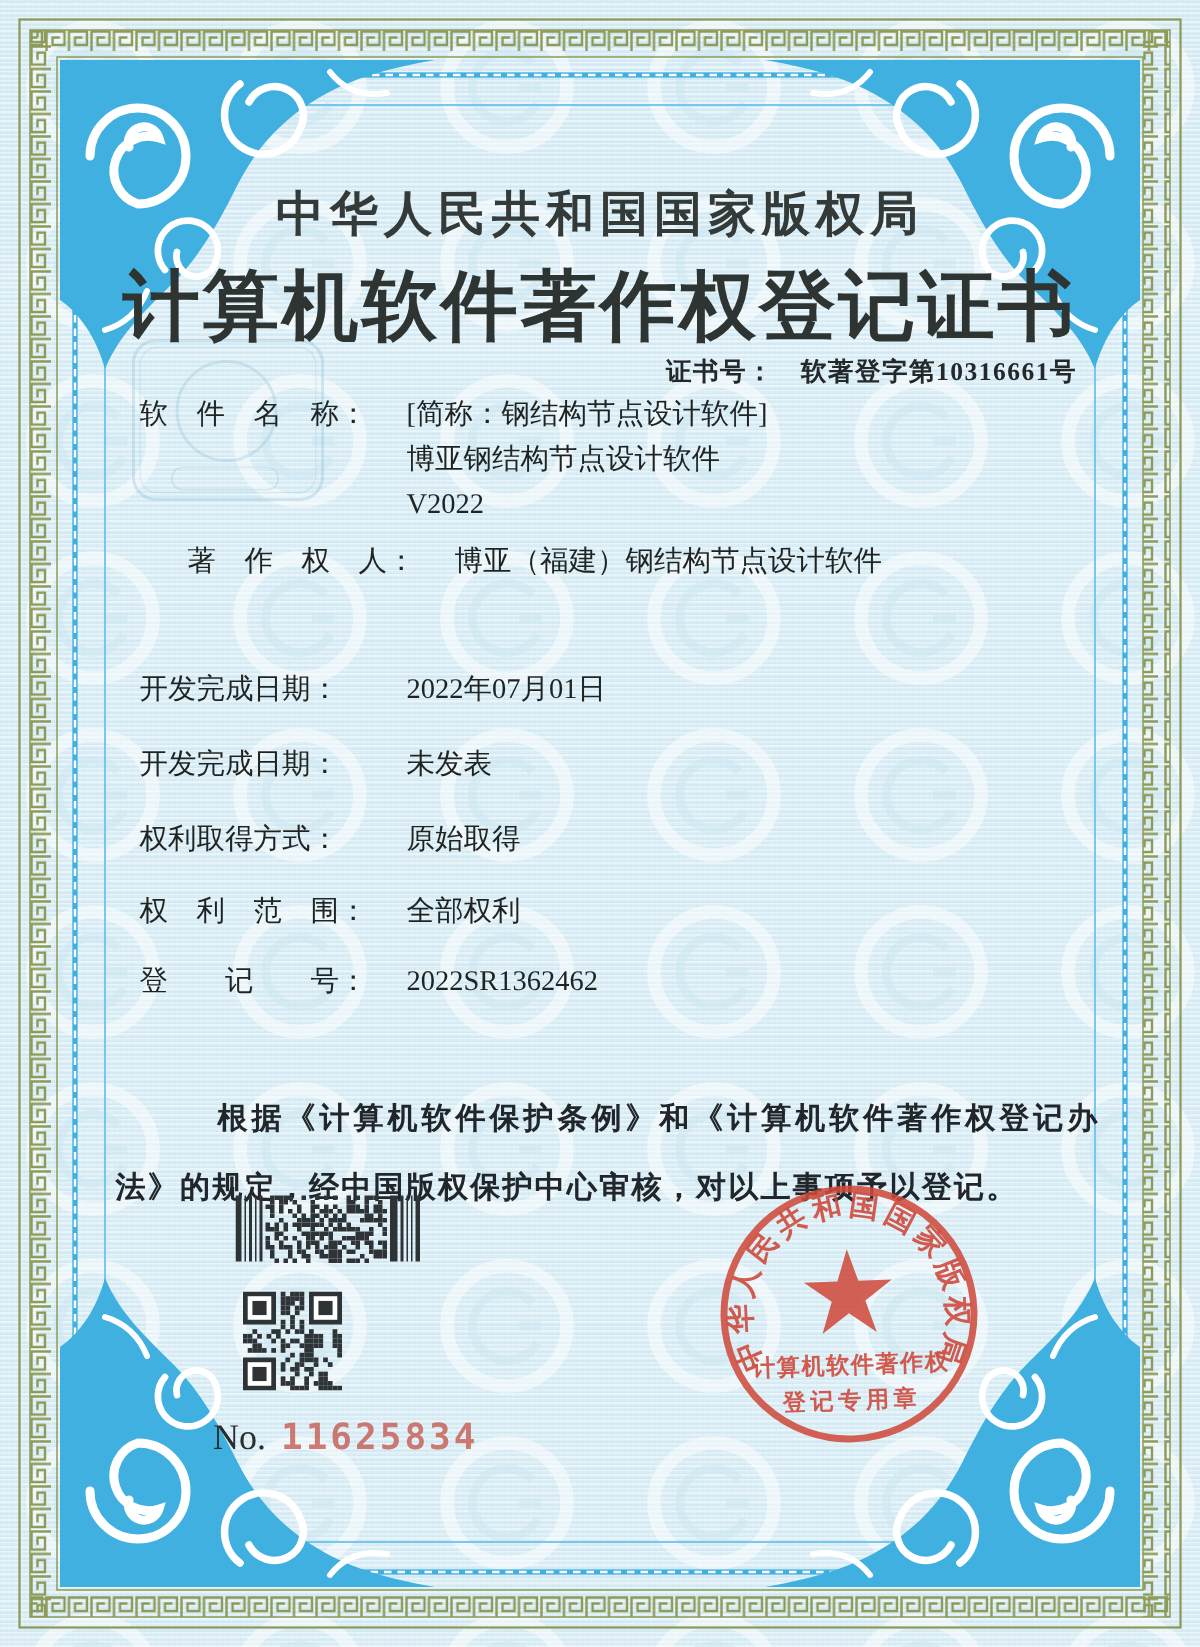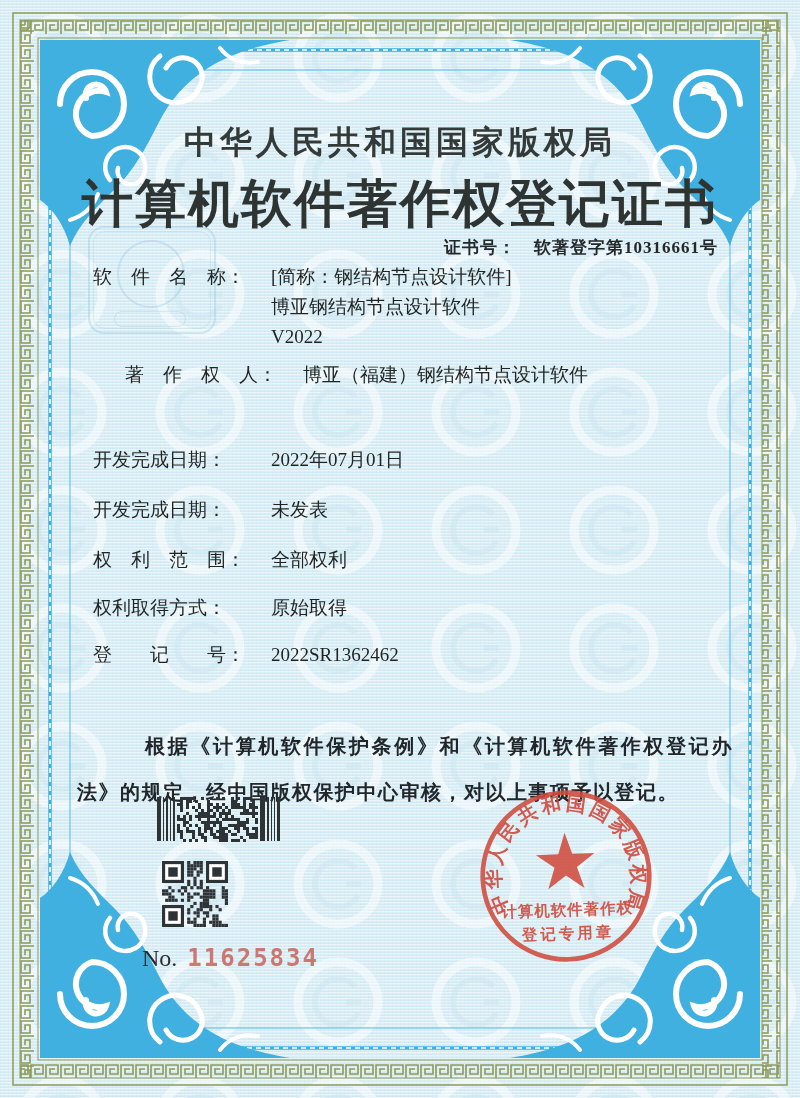--- a/index.html
+++ b/index.html
@@ -148,30 +148,30 @@
     </div>
 
     <div class="field-row">
       <div class="f-label">开发完成日期：</div>
       <div class="f-lines">
           <div class="f-line">未发表</div>
         </div>
     </div>
 
     <div class="field-row">
+      <div class="f-label">权利取得方式：</div>
+      <div class="f-lines">
+          <div class="f-line">原始取得</div>
+        </div>
+    </div>
+
+    <div class="field-row">
       <div class="f-label">权　利　范　围：</div>
       <div class="f-lines">
           <div class="f-line">全部权利</div>
-        </div>
-    </div>
-
-    <div class="field-row">
-      <div class="f-label">权利取得方式：</div>
-      <div class="f-lines">
-          <div class="f-line">原始取得</div>
         </div>
     </div>
 
     <div class="field-row">
       <div class="f-label">登　　记　　号：</div>
       <div class="f-lines">
           <div class="f-line">2022SR1362462</div>
         </div>
     </div>
   </div>

